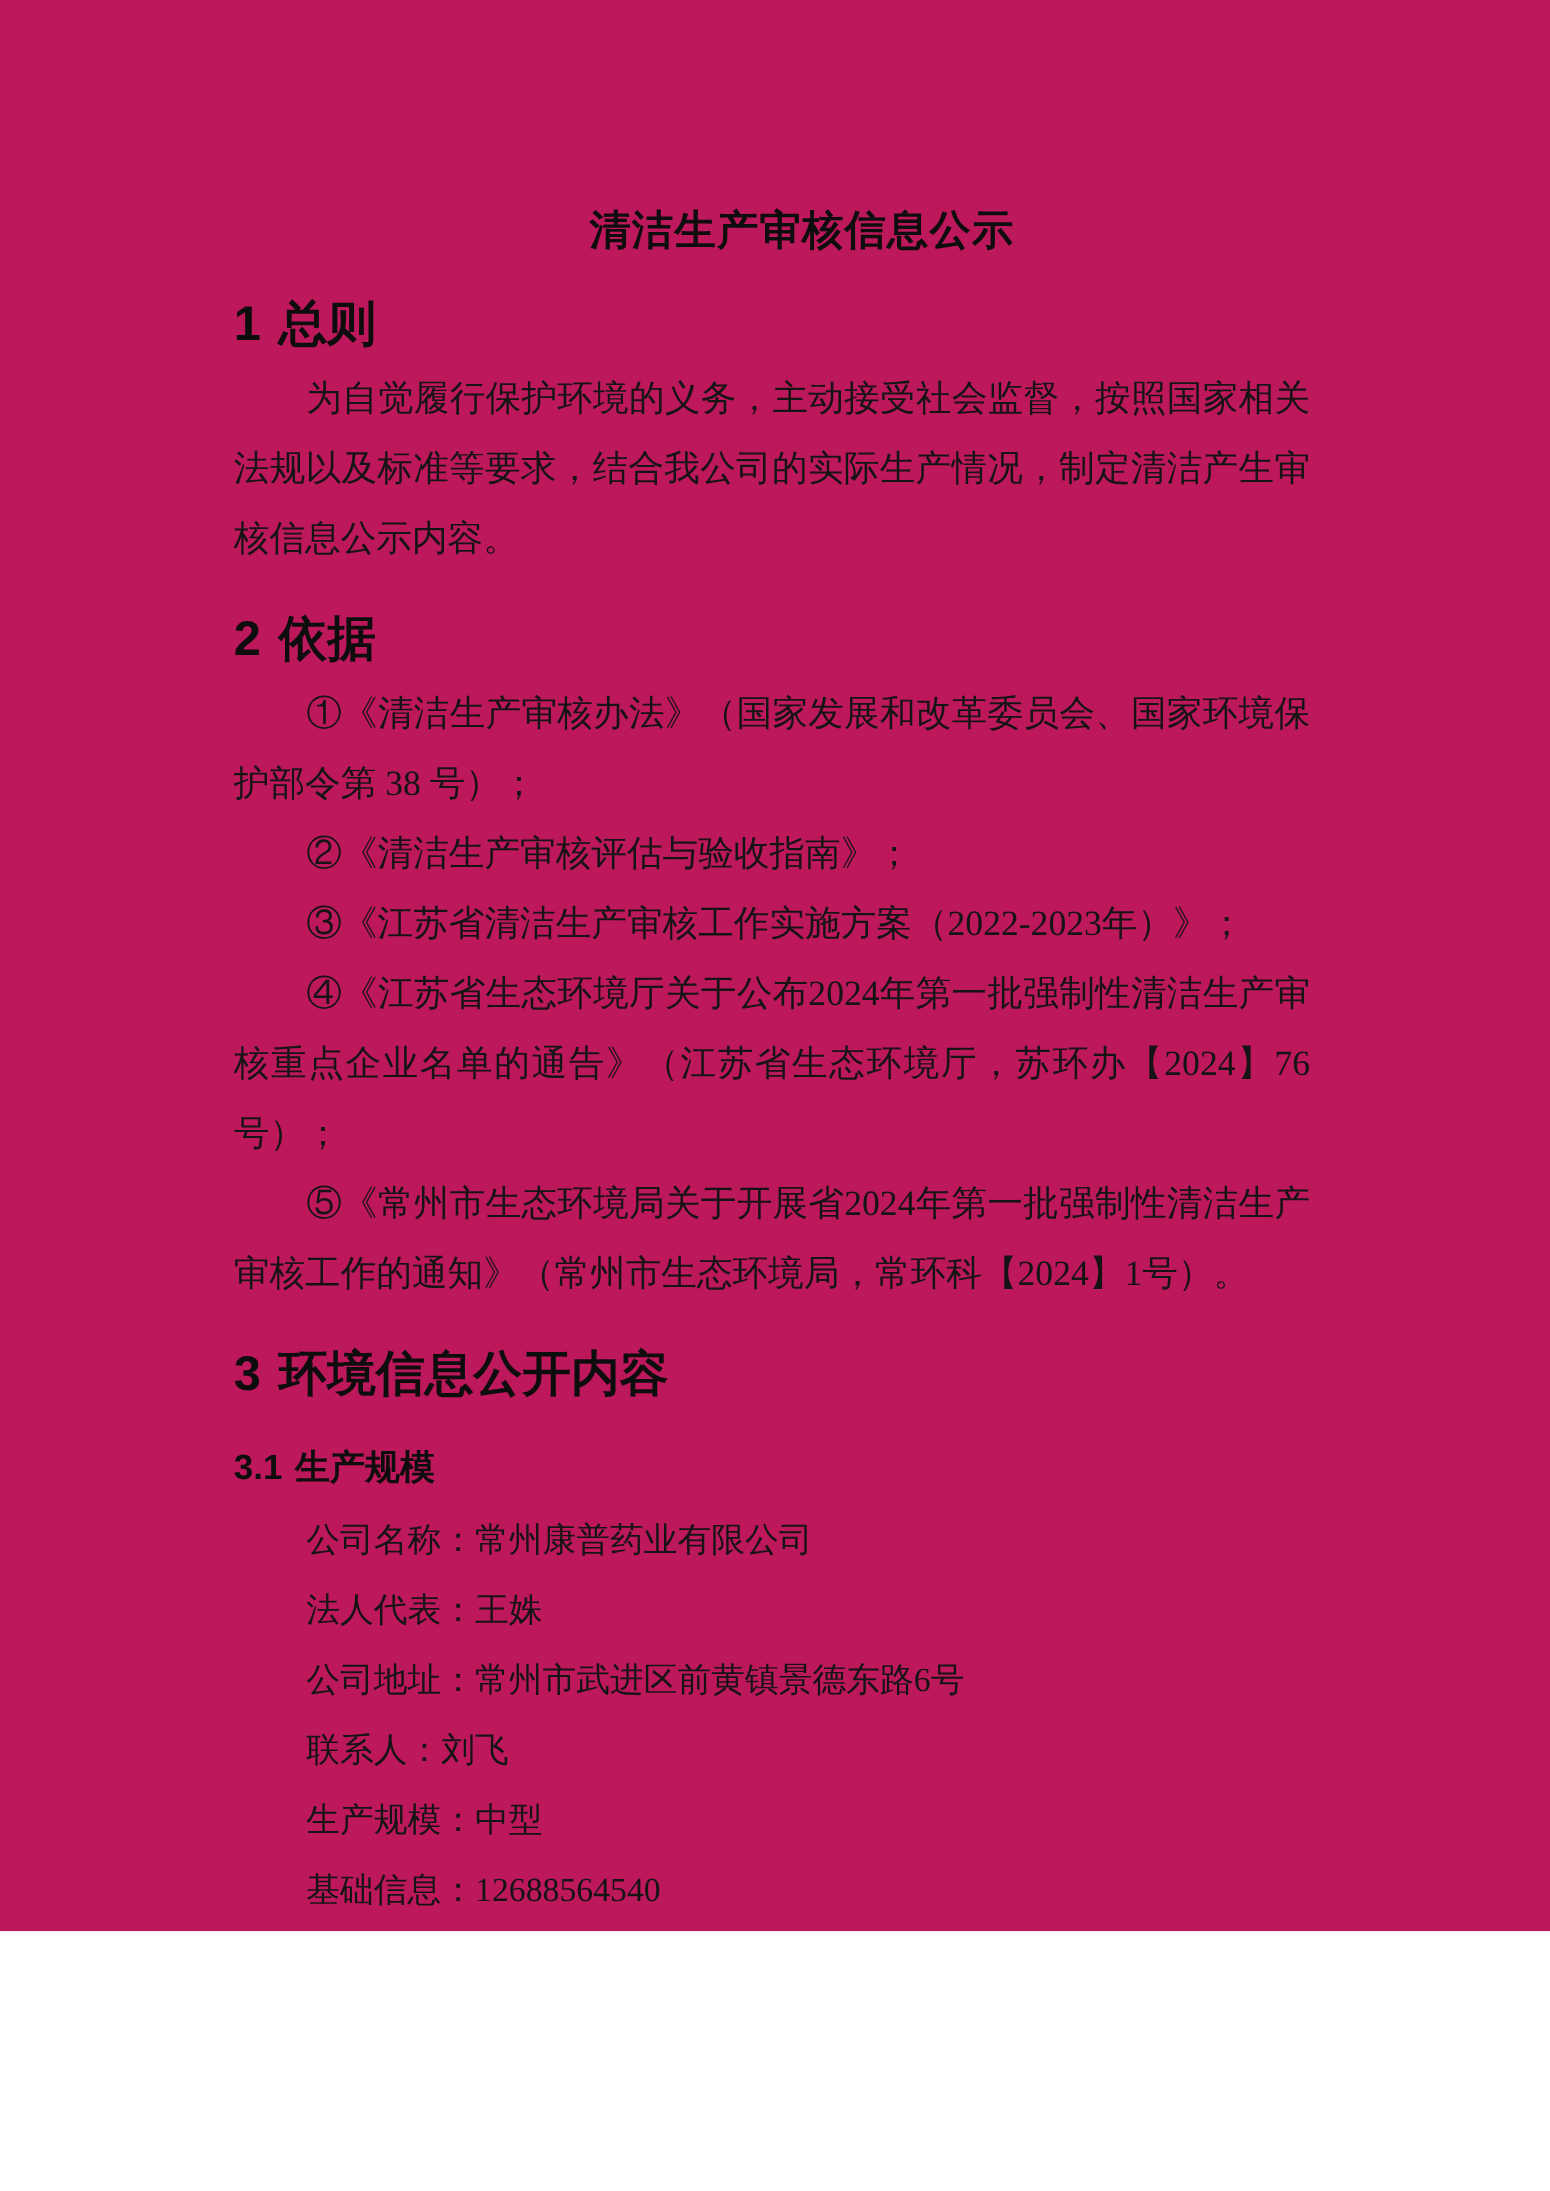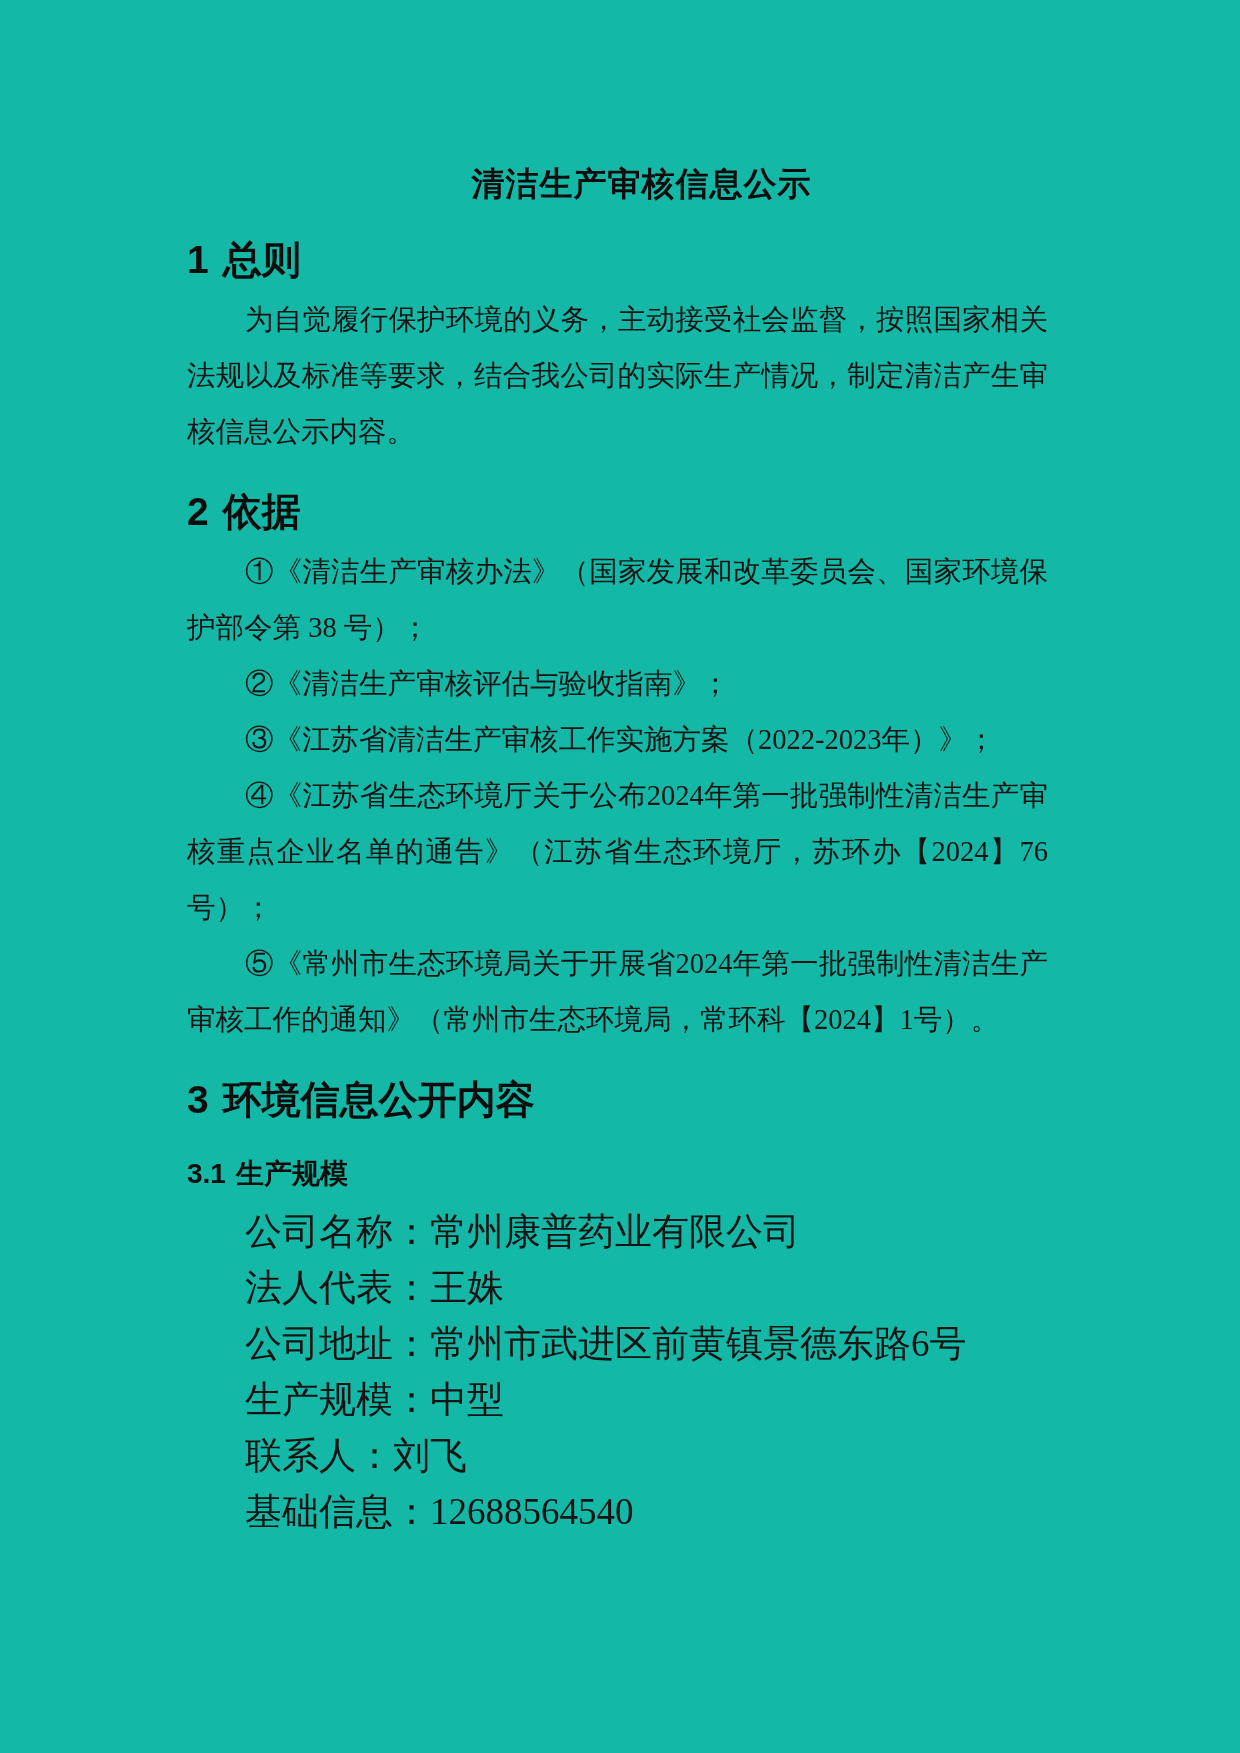--- a/index.html
+++ b/index.html
@@ -3,24 +3,24 @@
 <meta charset="utf-8">
 <style>
   html, body {
     margin: 0;
     padding: 0;
     background: #ffffff;
   }
   .page {
     position: relative;
     width: 1240px;
-    height: 1753px;
+    height: 1545px;
     box-sizing: border-box;
     padding: 160px 192px 0 187px;
-    background: #14b8a6;
+    background: #be185d;
     color: #141414;
     font-family: "Liberation Serif", "DejaVu Serif", serif;
     overflow: hidden;
   }
   .doc-title {
     font-family: "Liberation Sans", "DejaVu Sans", sans-serif;
     font-weight: bold;
     font-size: 33px;
     line-height: 48px;
     height: 48px;
@@ -51,21 +51,21 @@
     margin: 0;
     font-size: 28.5px;
     line-height: 56px;
     text-indent: 58px;
     text-align: justify;
     color: #141414;
   }
   .sec-heading + .body-p { margin-top: 0; }
   .info-p {
     margin: 0;
-    font-size: 37px;
+    font-size: 27px;
     line-height: 56px;
     text-indent: 58px;
     text-align: left;
     color: #141414;
   }
 </style>
 </head>
 <body>
 
 <div class="page">
@@ -93,19 +93,19 @@
   <h3 class="sub-heading">
     <span class="h-num">3.1</span><span>生产规模</span>
   </h3>
 
   <p class="info-p"><span>公司名称</span><span>：</span><span>常州康普药业有限公司</span></p>
 
   <p class="info-p"><span>法人代表</span><span>：</span><span>王姝</span></p>
 
   <p class="info-p"><span>公司地址</span><span>：</span><span>常州市武进区前黄镇景德东路6号</span></p>
 
+  <p class="info-p"><span>联系人</span><span>：</span><span>刘飞</span></p>
+
   <p class="info-p"><span>生产规模</span><span>：</span><span>中型</span></p>
-
-  <p class="info-p"><span>联系人</span><span>：</span><span>刘飞</span></p>
 
   <p class="info-p"><span>基础信息</span><span>：</span><span>12688564540</span></p>
 
 </div>
 
 </body></html>

